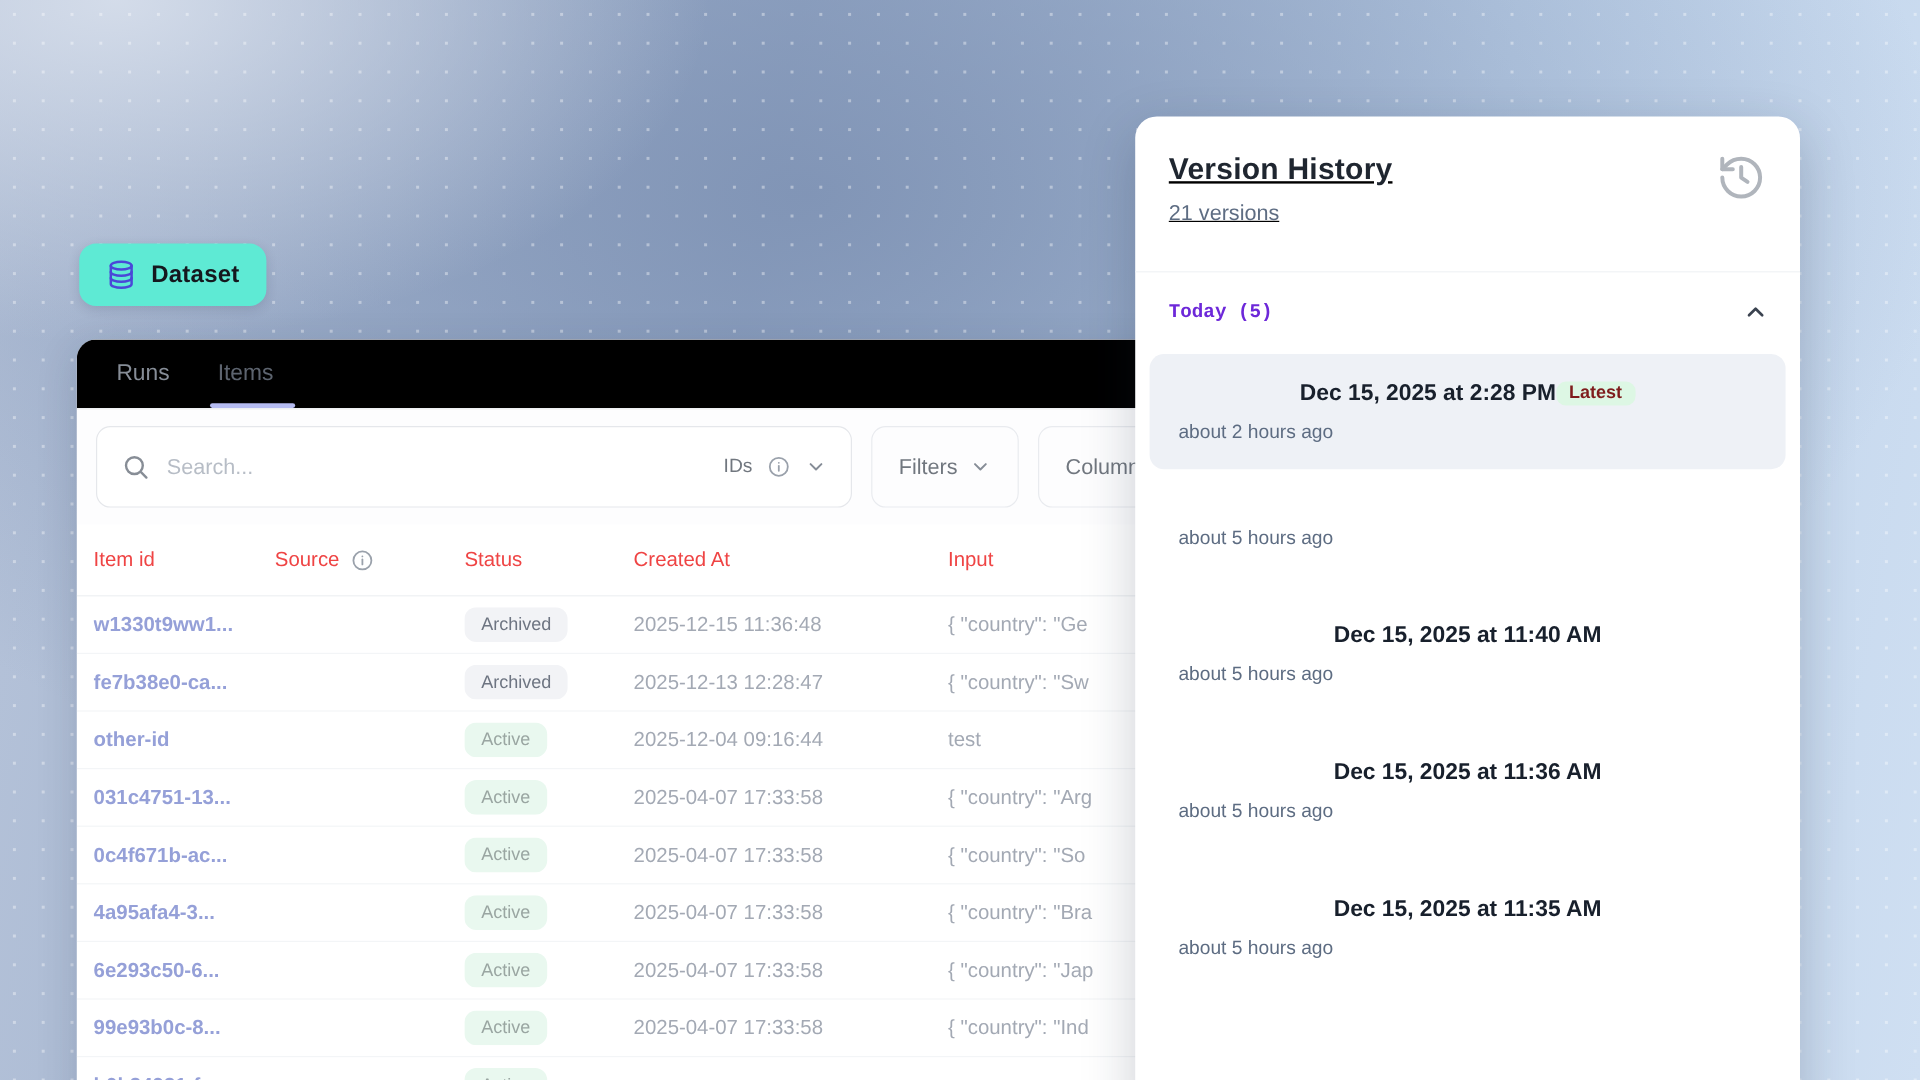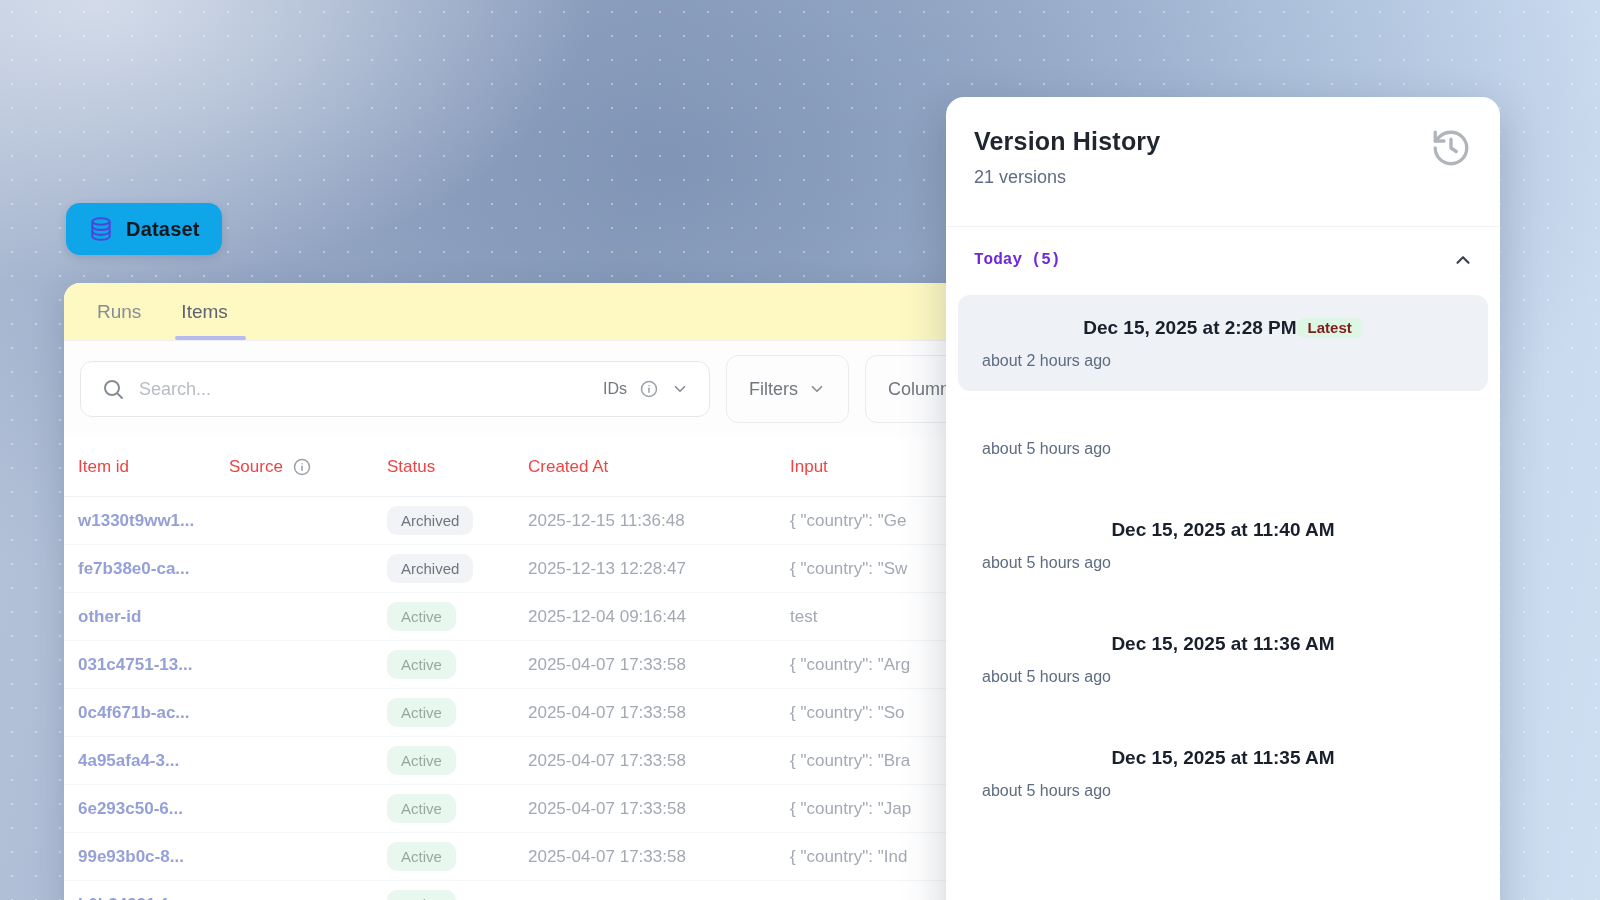--- a/index.html
+++ b/index.html
@@ -10,43 +10,43 @@
       radial-gradient(rgba(255,255,255,0.38) 1.3px, rgba(255,255,255,0) 1.4px),
       radial-gradient(900px 520px at 6% 0%, rgba(214,222,235,0.95), rgba(214,222,235,0) 55%),
       radial-gradient(1400px 820px at 42% 18%, rgba(124,144,178,0.85), rgba(124,144,178,0) 68%),
       linear-gradient(100deg, #b7c4da 0%, #9cafcc 38%, #bcd0e8 72%, #cfdff2 100%);
     background-size: 24px 24px, auto, auto, auto;
   }
 
   
   .dataset-badge {
     position:absolute; left:66px; top:203px; height:52px; z-index:2;
-    background:#0ea5e9; border-radius:14px; box-shadow:0 3px 10px rgba(25,35,60,0.15);
+    background:#5eead4; border-radius:14px; box-shadow:0 3px 10px rgba(25,35,60,0.15);
     display:flex; align-items:center; gap:12px; padding:0 22px; cursor:pointer;
   }
   .dataset-badge .db-icon { width:26px; height:26px; color:#4a48d8; display:block; }
   .dataset-badge .db-label { font-size:20px; font-weight:700; color:#15181e; letter-spacing:0.2px; }
 
   
   .main-panel {
     position:absolute; left:64px; top:283px; width:1396px; height:660px; z-index:1;
     background:#ffffff; border-radius:16px; overflow:hidden;
     box-shadow:0 10px 34px rgba(25,35,60,0.16);
   }
   .tab-bar {
-    height:58px; background:#fef9c3; border-bottom:1px solid #edeff2;
+    height:58px; background:#000000; border-bottom:1px solid #edeff2;
     display:flex; align-items:stretch; padding:0 27px; gap:28px;
   }
   .tab { position:relative; display:flex; align-items:center; padding:0 6px; font-size:19px; color:#868d97; cursor:pointer; }
   .tab.active { color:#5d646f;align-items:center; }
   .tab .tab-underline { position:absolute; left:0; right:-12px; bottom:0; height:4px; border-radius:3px; background:#b5bbf1; }
 
   .toolbar { display:flex; align-items:center; gap:16px; padding:14px 16px; background:#fdfdfe; }
   .search-box {
-    flex:0 0 630px; height:56px; background:#ffffff; border:1px solid #e5e7eb; border-radius:12px;
+    flex:0 0 630px; height:68px; background:#ffffff; border:1px solid #e5e7eb; border-radius:12px;
     display:flex; align-items:center; gap:14px; padding:0 20px;
   }
   .search-box svg.mag { width:24px; height:24px; color:#878d96; flex:none; }
   .search-box input {
     flex:1; border:none; outline:none; font-size:18px; color:#3c434d; background:transparent;
     font-family:"Liberation Sans", sans-serif; min-width:0;
   }
   .search-box input::placeholder { color:#b7bdc6; }
   .ids-group { display:flex; align-items:center; gap:12px; color:#71777f; font-size:16px; cursor:pointer; flex:none; }
   .icon-info { width:20px; height:20px; color:#9aa1ab; display:block; }
@@ -70,21 +70,21 @@
   }
   .status-archived { background:#f2f3f6; color:#6e7582; }
   .status-active  { background:#e9f8ef; color:#9aa6a2; }
 
   
   .vh-panel {
     position:absolute; left:946px; top:97px; width:554px; height:840px; z-index:5;
     background:#ffffff; border-radius:18px; overflow:hidden;
     box-shadow:0 14px 44px rgba(25,35,60,0.22);
   }
-  .vh-header { padding:30px 28px 38px; border-bottom:1px solid #f1f3f6; display:flex; justify-content:space-between; align-items:flex-start; }
+  .vh-header { padding:30px 28px 38px; border-bottom:1px solid #f1f3f6; display:flex; justify-content:space-between; align-items:flex-start;text-decoration:underline; }
   .vh-title { font-size:25px; font-weight:700; color:#1f2630; letter-spacing:0.2px; }
   .vh-count { margin-top:11px; font-size:18px; color:#5e6d83; }
   .history-icon { width:42px; height:42px; color:#b0b5bc; flex:none; }
   .vh-group-header { display:flex; justify-content:space-between; align-items:center; padding:22px 26px 18px 28px; cursor:pointer; }
   .vh-group-label { font-size:16px; font-weight:600; color:#6d28d9;font-family:Liberation Mono, monospace; }
   .icon-chev-up { width:22px; height:22px; color:#3b members4350; color:#3b4350; display:block; }
   .vh-list { padding:6px 12px 12px; }
   .entry { padding:20px 24px; border-radius:12px; margin-bottom:18px; cursor:pointer; }
   .entry.selected { background:#eef1f6; }
   .entry-top { display:flex; justify-content:center; align-items:center; }

